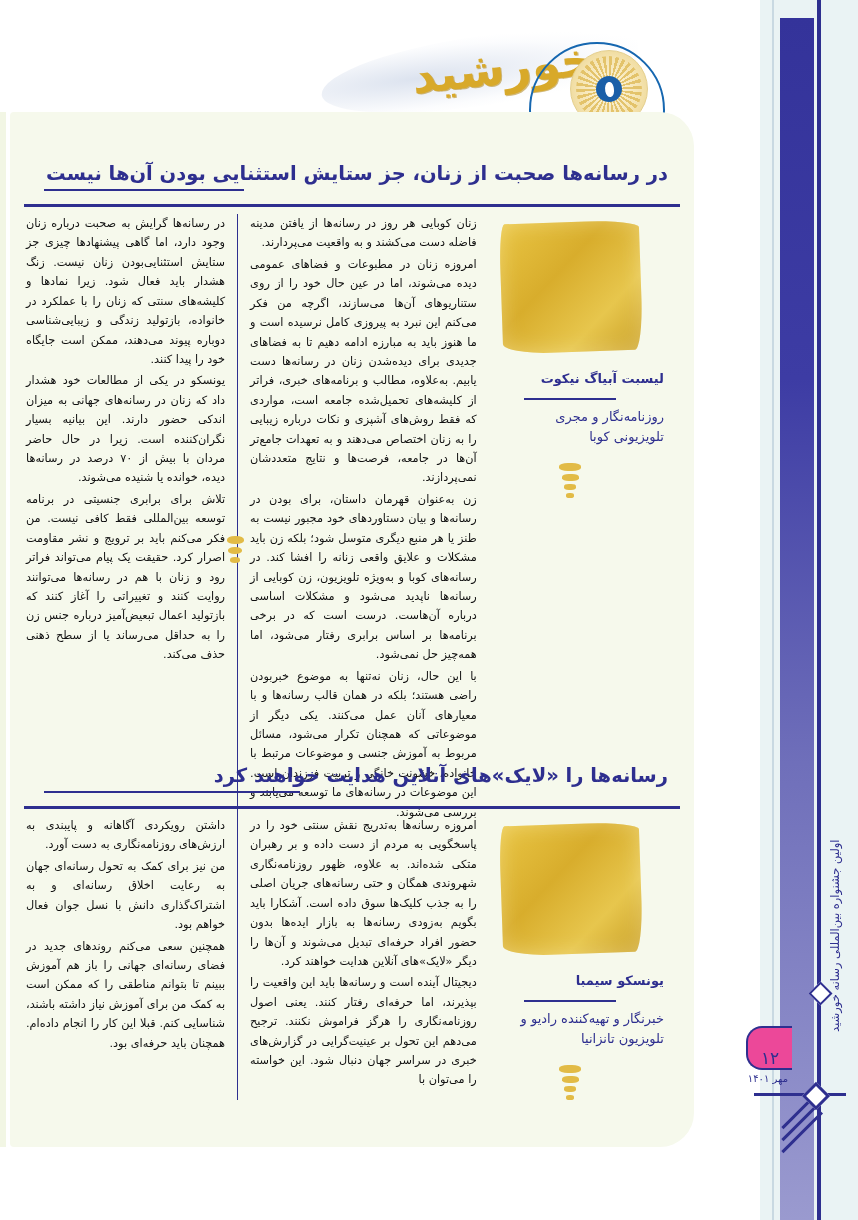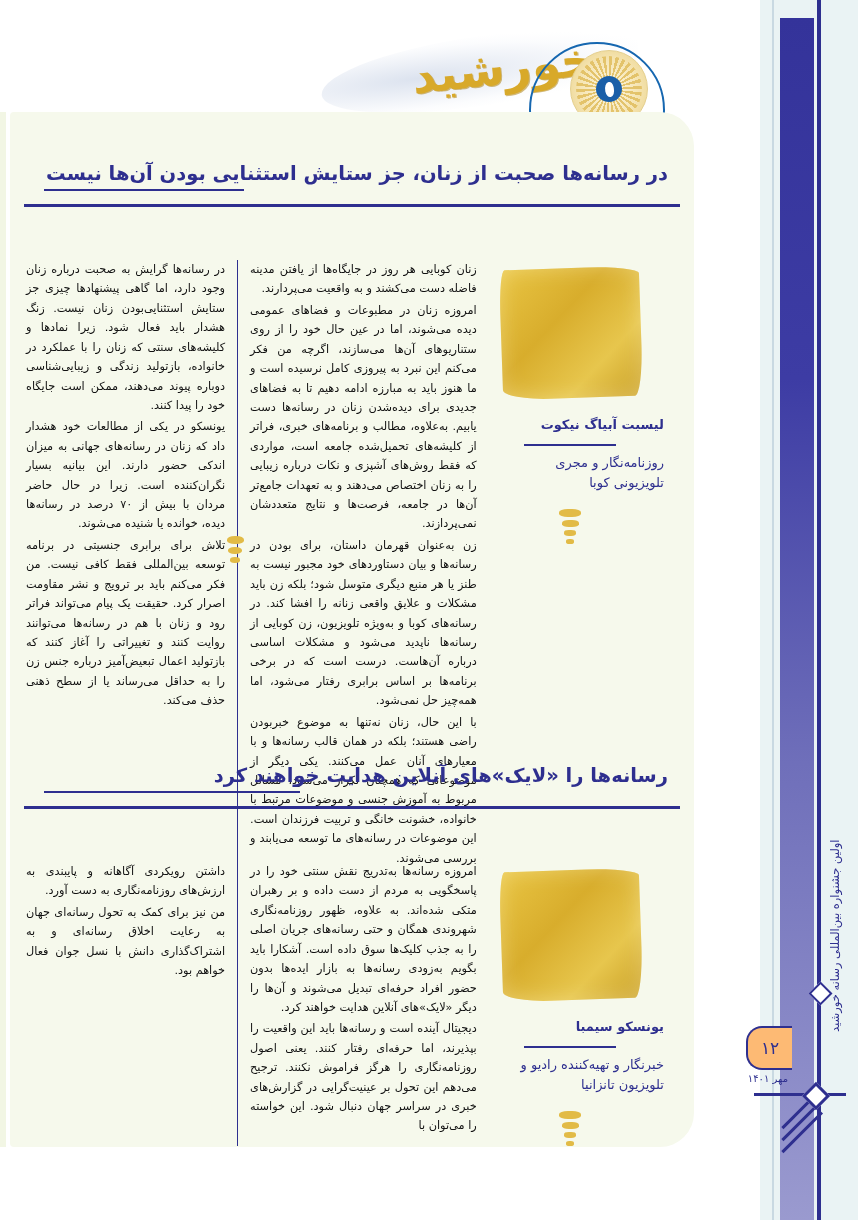--- a/index.html
+++ b/index.html
@@ -28,22 +28,22 @@
     display:flex;align-items:center;justify-content:center;
     font-family:"DejaVu Sans",sans-serif;white-space:nowrap;
   }
   .spine-diamond{position:absolute;right:29px;top:985px;width:13px;height:13px;
       border:2.5px solid #2e2f8f;transform:rotate(45deg);background:#ffffff;}
 
   
   .pagenum-tab{
     position:absolute;right:66px;top:1026px;width:44px;height:40px;
     border:2.5px solid #2e2f8f;border-top-left-radius:16px;border-bottom-left-radius:16px;
-    border-right:none;background:#fdba74;
-    display:flex;align-items:center;justify-content:center;
+    border-right:none;background:#ec4899;
+    display:flex;align-items:flex-end;justify-content:center;
   }
   .pagenum{color:#2e2f8f;font-size:17px;font-family:"DejaVu Sans",sans-serif;}
   .pagedate{
     position:absolute;right:70px;top:1073px;width:44px;text-align:right;
     color:#2e2f8f;font-size:10px;font-family:"DejaVu Sans",sans-serif;
   }
   .tab-rule{position:absolute;right:12px;top:1093px;width:92px;height:2.5px;background:#2e2f8f;}
   .orn{position:absolute;right:36px;bottom:72px;width:90px;height:90px;}
   .orn i{position:absolute;display:block;background:#2e2f8f;height:3px;width:56px;
         transform:rotate(-45deg);transform-origin:right center;right:0;}
@@ -129,21 +129,20 @@
   .headline-underline{
     position:absolute;left:14px;right:14px;top:44px;height:2.6px;background:#2e2f8f;
   }
 
   .cols{position:relative;margin-top:8px;padding:0 16px 0 16px;display:flex;gap:0;}
   .col{
     font-family:"DejaVu Sans",sans-serif;
     color:#111111;font-size:11.3px;line-height:1.72;
     text-align:justify;text-align-last:right;
     direction:rtl;
-    margin-top:46px;
   }
   .col p{margin:0 0 2px 0;}
   .col-right{width:230px;padding-left:12px;}
   .col-left{width:202px;padding-right:12px;border-right:1.2px solid #2e2f8f;}
   .col-aside{width:190px;padding-right:14px;}
 
   
   .gold-shape{
     width:150px;height:148px;margin:0 auto 6px auto;position:relative;
   }
@@ -245,21 +244,21 @@
 تلویزیونی کوبا</div>
           <div class="mini-ornament">
             <span></span>
               <span></span>
               <span></span>
               <span></span>
           </div>
         </div>
 
         <div class="col col-right">
-          <p>زنان کوبایی هر روز در جایگاه‌ها از یافتن مدینه فاضله دست می‌کشند و به واقعیت می‌پردارند.</p>
+          <p>زنان کوبایی هر روز در رسانه‌ها از یافتن مدینه فاضله دست می‌کشند و به واقعیت می‌پردارند.</p>
           <p>امروزه زنان در مطبوعات و فضاهای عمومی دیده می‌شوند، اما در عین حال خود را از روی ستناریوهای آن‌ها می‌سازند، اگرچه من فکر می‌کنم این نبرد به پیروزی کامل نرسیده است و ما هنوز باید به مبارزه ادامه دهیم تا به فضاهای جدیدی برای دیده‌شدن زنان در رسانه‌ها دست یابیم. به‌علاوه، مطالب و برنامه‌های خبری، فراتر از کلیشه‌های تحمیل‌شده جامعه است، مواردی که فقط روش‌های آشپزی و نکات درباره زیبایی را به زنان اختصاص می‌دهند و به تعهدات جامع‌تر آن‌ها در جامعه، فرصت‌ها و نتایج متعددشان نمی‌پردازند.</p>
           <p>زن به‌عنوان قهرمان داستان، برای بودن در رسانه‌ها و بیان دستاوردهای خود مجبور نیست به طنز یا هر منبع دیگری متوسل شود؛ بلکه زن باید مشکلات و علایق واقعی زنانه را افشا کند. در رسانه‌های کوبا و به‌ویژه تلویزیون، زن کوبایی از رسانه‌ها ناپدید می‌شود و مشکلات اساسی درباره آن‌هاست. درست است که در برخی برنامه‌ها بر اساس برابری رفتار می‌شود، اما همه‌چیز حل نمی‌شود.</p>
           <p>با این حال، زنان نه‌تنها به موضوع خبربودن راضی هستند؛ بلکه در همان قالب رسانه‌ها و با معیارهای آنان عمل می‌کنند. یکی دیگر از موضوعاتی که همچنان تکرار می‌شود، مسائل مربوط به آموزش جنسی و موضوعات مرتبط با خانواده، خشونت خانگی و تربیت فرزندان است. این موضوعات در رسانه‌های ما توسعه می‌یابند و بررسی می‌شوند.</p>
         </div>
 
         <div class="col col-left">
           <p>در رسانه‌ها گرایش به صحبت درباره زنان وجود دارد، اما گاهی پیشنهادها چیزی جز ستایش استثنایی‌بودن زنان نیست. زنگ هشدار باید فعال شود. زیرا نمادها و کلیشه‌های سنتی که زنان را با عملکرد در خانواده، بازتولید زندگی و زیبایی‌شناسی دوباره پیوند می‌دهند، ممکن است جایگاه خود را پیدا کنند.</p>
           <p>یونسکو در یکی از مطالعات خود هشدار داد که زنان در رسانه‌های جهانی به میزان اندکی حضور دارند. این بیانیه بسیار نگران‌کننده است. زیرا در حال حاضر مردان با بیش از ۷۰ درصد در رسانه‌ها دیده، خوانده یا شنیده می‌شوند.</p>
           <p>تلاش برای برابری جنسیتی در برنامه توسعه بین‌المللی فقط کافی نیست. من فکر می‌کنم باید بر ترویج و نشر مقاومت اصرار کرد. حقیقت یک پیام می‌تواند فراتر رود و زنان با هم در رسانه‌ها می‌توانند روایت کنند و تغییراتی را آغاز کنند که بازتولید اعمال تبعیض‌آمیز درباره جنس زن را به حداقل می‌رساند یا از سطح ذهنی حذف می‌کند.</p>
         </div>
@@ -299,18 +298,19 @@
         </div>
 
         <div class="col col-right">
           <p>امروزه رسانه‌ها به‌تدریج نقش سنتی خود را در پاسخگویی به مردم از دست داده و بر رهبران متکی شده‌اند. به علاوه، ظهور روزنامه‌نگاری شهروندی همگان و حتی رسانه‌های جریان اصلی را به جذب کلیک‌ها سوق داده است. آشکارا باید بگویم به‌زودی رسانه‌ها به بازار ایده‌ها بدون حضور افراد حرفه‌ای تبدیل می‌شوند و آن‌ها را دیگر «لایک»های آنلاین هدایت خواهند کرد.</p>
           <p>دیجیتال آینده است و رسانه‌ها باید این واقعیت را بپذیرند، اما حرفه‌ای رفتار کنند. یعنی اصول روزنامه‌نگاری را هرگز فراموش نکنند. ترجیح می‌دهم این تحول بر عینیت‌گرایی در گزارش‌های خبری در سراسر جهان دنبال شود. این خواسته را می‌توان با</p>
         </div>
 
         <div class="col col-left">
           <p>داشتن رویکردی آگاهانه و پایبندی به ارزش‌های روزنامه‌نگاری به دست آورد.</p>
           <p>من نیز برای کمک به تحول رسانه‌ای جهان به رعایت اخلاق رسانه‌ای و به اشتراک‌گذاری دانش با نسل جوان فعال خواهم بود.</p>
+          <p>همچنین سعی می‌کنم روندهای جدید در فضای رسانه‌ای جهانی را باز هم آموزش ببینم تا بتوانم مناطقی را که ممکن است به کمک من برای آموزش نیاز داشته باشند، شناسایی کنم. قبلا این کار را انجام داده‌ام. همچنان باید حرفه‌ای بود.</p>
         </div>
       </div>
     </div>
 
   </div>
 </div>
 
 </body></html>

